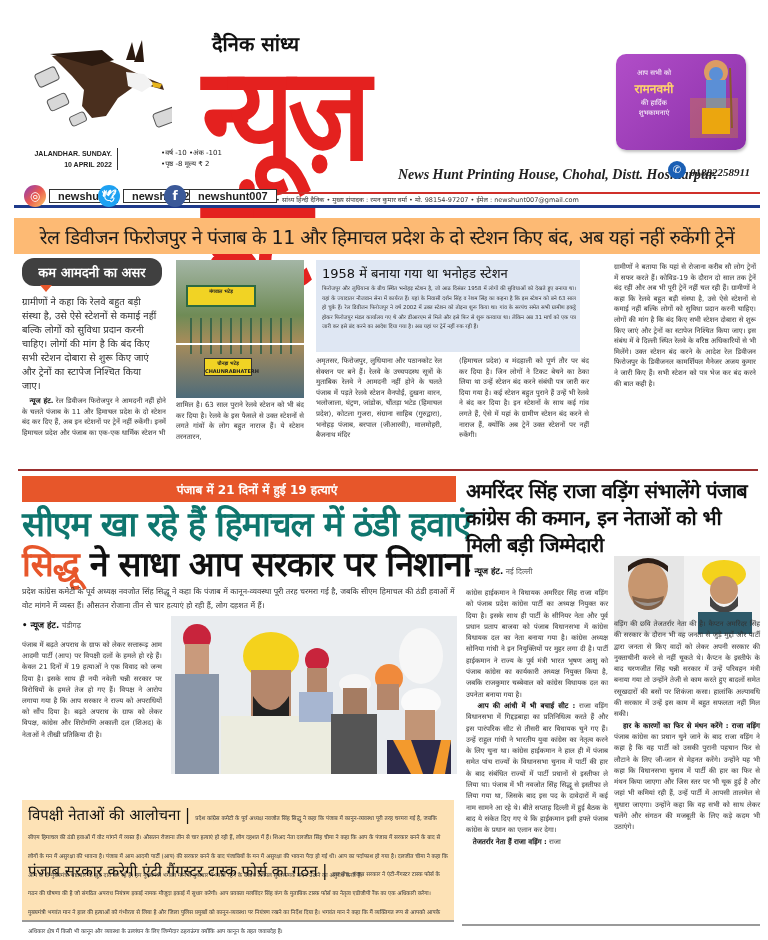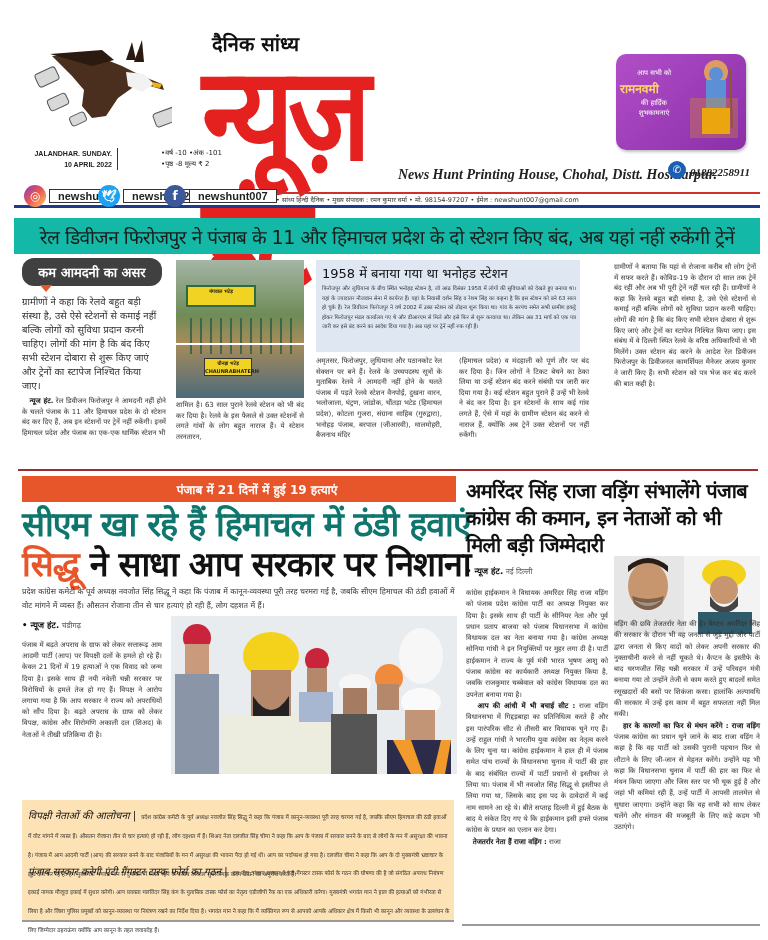--- a/index.html
+++ b/index.html
@@ -11,38 +11,38 @@
   
   .eagle { left: 22px; top: 26px; width: 150px; height: 110px; }
   .dateline { left: 26px; top: 148px; width: 200px; font-size: 7px; line-height: 11px; }
   .dateline .left { display: inline-block; text-align: right; font-weight: bold; font-family: "Liberation Sans", sans-serif; padding-right: 5px; border-right: 1px solid #333; vertical-align: top; width: 92px; }
   .dateline .right { display: inline-block; padding-left: 4px; vertical-align: top; margin-left: 39px; }
   .tagline { left: 212px; top: 30px; font-size: 20px; font-weight: bold; color: #111; }
   .mast-title { left: 202px; top: 22px; width: 300px; height: 150px; }
   .mast-title .txt { font-size: 112px; font-weight: 900; color: #e4211f; font-family: "DejaVu Sans", sans-serif; letter-spacing: -6px; line-height: 1; position:absolute; left: 0; top: 28px; transform: scaleY(1.15); transform-origin: top left; }
   .ad { left: 616px; top: 54px; width: 130px; height: 96px; border-radius: 10px; background: linear-gradient(135deg,#b14ec8,#8a2fa8); box-shadow: 1px 2px 3px rgba(0,0,0,.25); overflow: hidden; }
   .ad .t1 { position:absolute; left: 8px; top: 14px; width: 60px; text-align:center; color:#fff; font-size: 7px; }
-  .ad .t2 { position:absolute; left: 4px; top: 26px; width: 68px; color:#ffd36b; font-size: 12px; font-weight:bold; }
+  .ad .t2 { position:absolute; left: 4px; top: 26px; width: 68px; text-align:center; color:#ffd36b; font-size: 12px; font-weight:bold; }
   .ad .t3 { position:absolute; left: 8px; top: 44px; width: 60px; text-align:center; color:#fff; font-size: 7px; line-height: 10px; }
   .ad .god { position:absolute; right: 6px; top: 4px; width: 54px; height: 88px; }
   .printline { left: 398px; top: 167px; font-family: "Liberation Serif", serif; font-style: italic; font-weight: bold; font-size: 14px; color: #222; }
   .phone-ic { left: 668px; top: 161px; width: 18px; height: 18px; border-radius: 50%; background: #1a5fb4; color: #fff; font-size: 10px; text-align: center; line-height: 18px; }
   .phone-no { left: 690px; top: 166px; font-family: "Liberation Serif", serif; font-style: italic; font-weight: bold; font-size: 11px; }
 
   
   .socialbar { left: 14px; top: 186px; width: 746px; height: 22px; }
   .socialbar .blueline { position:absolute; left:0; right:0; bottom: 0; height: 3px; background: #1e3a8a; }
   .socialbar .redline { position:absolute; left: 262px; right: 0; top: 6px; height: 2px; background: #d0302a; }
   .soc { position:absolute; top: 0; height: 20px; display:flex; align-items:center; }
   .soc .ic { width: 22px; height: 22px; border-radius: 50%; color:#fff; font-size: 12px; font-weight: bold; text-align:center; line-height: 22px; margin-right: 3px; }
   .soc .lbl { font-family: "Liberation Sans", sans-serif; font-weight: bold; font-size: 11px; border: 1px solid #333; padding: 0 8px; height: 14px; line-height: 13px; background: #fff; }
   .credits { position:absolute; left: 262px; top: 9px; font-size: 6.5px; color: #333; white-space: nowrap; }
 
   
-  .banner { left: 14px; top: 218px; width: 746px; height: 36px; background: #14b8a6; }
+  .banner { left: 14px; top: 218px; width: 746px; height: 36px; background: #fdba74; }
   .banner .h { position:absolute; left: 0; right:0; top: 6px; text-align:center; font-size: 19px; color: #1a1a1a; letter-spacing: -0.5px; }
 
   
   .bubble { left: 22px; top: 258px; width: 140px; height: 28px; background: #404040; border-radius: 12px; }
   .bubble::after { content:""; position:absolute; left: 18px; bottom: -6px; border-left: 6px solid transparent; border-right: 6px solid transparent; border-top: 7px solid #e7562a; }
   .bubble .t { position:absolute; left:0; right:0; top: 5px; text-align:center; color:#fff; font-weight:bold; font-size: 13px; }
 
   .col { font-size: 7px; line-height: 10.6px; color: #333; text-align: justify; }
   .col b { color:#111; }
   .lead-quote { left: 22px; top: 295px; width: 140px; font-size: 9.6px; line-height: 14px; color: #333; }
@@ -72,21 +72,21 @@
   .hl2 .orange { color: #e7562a; }
   .deck { left: 22px; top: 585px; width: 440px; font-size: 7.8px; line-height: 14px; color: #333; }
   .byline { left: 22px; top: 619px; font-size: 8.5px; color:#111; }
   .byline b { font-weight: bold; }
   .byline span.place { font-weight: normal; color:#555; font-size: 7.5px; }
   .c6 { left: 22px; top: 640px; width: 140px; line-height: 11.2px; }
 
   .photo-cm { left: 171px; top: 616px; width: 286px; height: 158px; background: #ececec; overflow:hidden; }
 
   .sidebox { left: 22px; top: 800px; width: 432px; height: 120px; background: #fde2b6; }
-  .sidebox .h { font-size: 10px; color:#111; font-weight: normal; font-style: italic; }
+  .sidebox .h { font-size: 15px; color:#111; font-weight: normal; }
   .sidebox .p { font-size: 5.6px; color: #333; line-height: 8px; }
   .sidebox .blk1 { position:absolute; left: 6px; top: 4px; width: 422px; }
   .sidebox .blk2 { position:absolute; left: 6px; top: 60px; width: 422px; }
   .greyrule { left: 22px; top: 920px; width: 432px; height: 2px; background: #9a9a9a; }
 
   
   .hlR { left: 466px; top: 478px; width: 296px; font-size: 20px; font-weight: bold; color: #111; line-height: 27px; letter-spacing: -0.6px; }
   .bylineR { left: 466px; top: 565px; font-size: 8.5px; color:#111; }
   .bylineR span.place { font-weight: normal; color:#555; font-size: 7.5px; }
   .c7 { left: 466px; top: 588px; width: 142px; line-height: 11.3px; }

